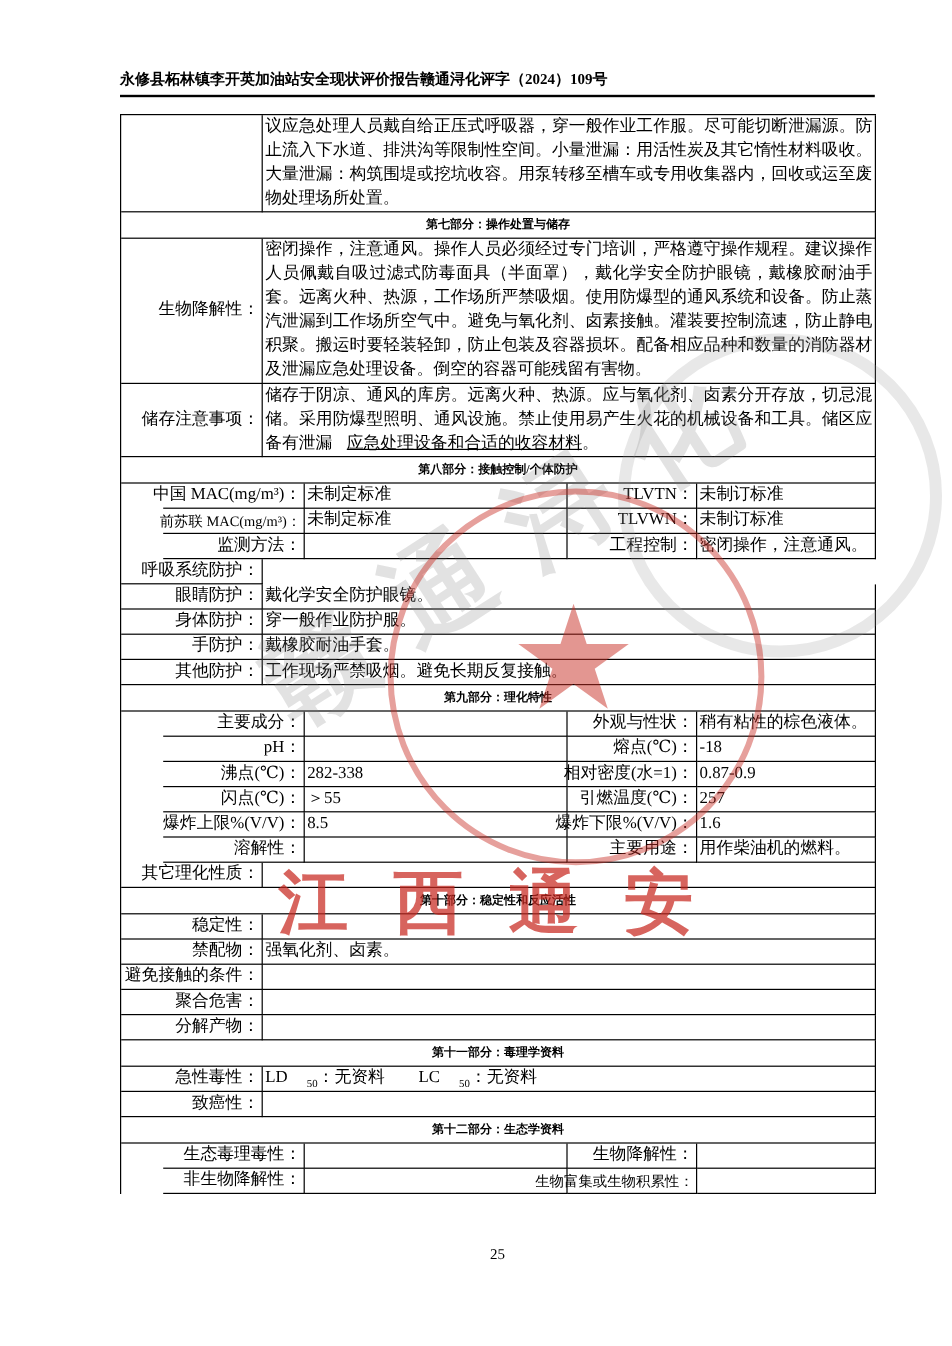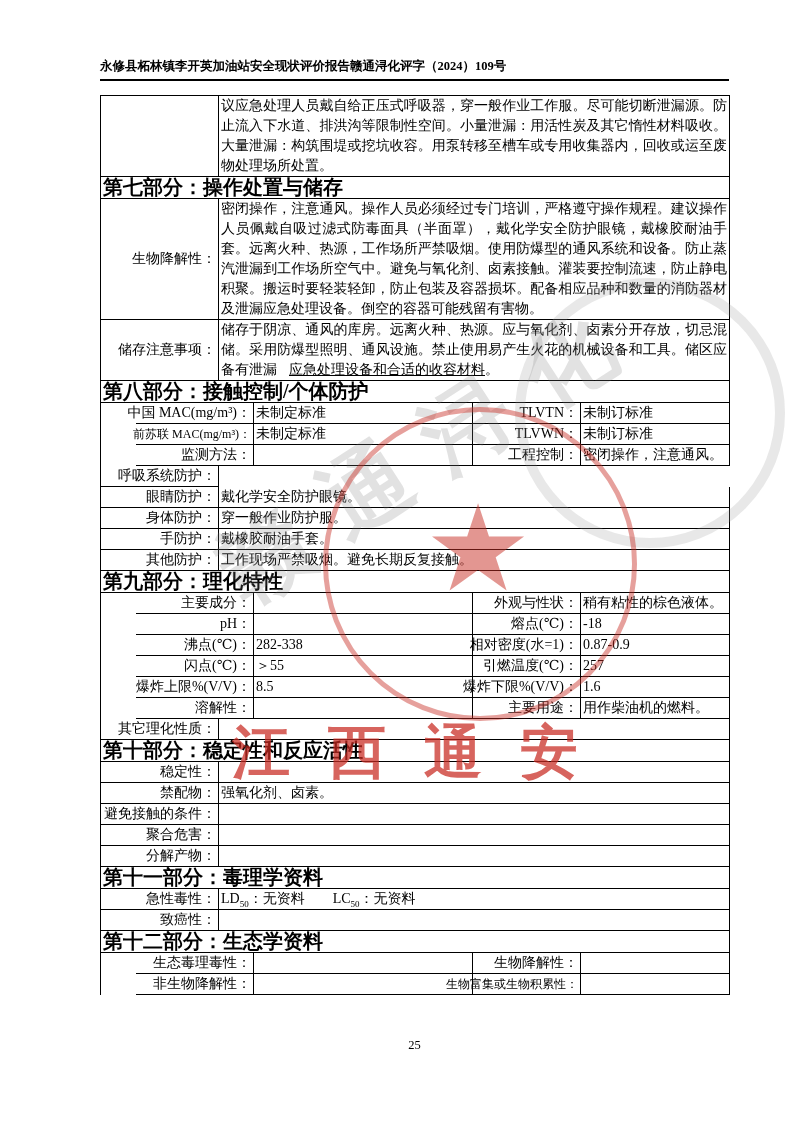--- a/index.html
+++ b/index.html
@@ -14,24 +14,24 @@
        border-top:1px solid #000;border-left:1px solid #000;
        font-size:14px;line-height:20px;}
   .trow{display:grid;}
   .trow.lt{grid-template-columns:118px 1fr;}
   .trow.four{grid-template-columns:118px 219px 108px 1fr;padding-left:35px;}
   .trow.section{grid-template-columns:1fr;}
   .cell{box-sizing:border-box;border-right:1px solid #000;border-bottom:1px solid #000;
         min-height:20px;padding:0 2px;overflow:visible;}
   .lcell{display:flex;align-items:center;justify-content:flex-end;text-align:right;white-space:nowrap;}
   .vcell{text-align:justify;}
-  .scell{font-weight:bold;font-size:20px;line-height:21px;min-height:21px;}
+  .scell{text-align:center;font-weight:bold;font-size:10px;line-height:21px;min-height:21px;}
   .small{font-size:12px;}
   .ul{text-decoration:underline;margin-left:12px;}
-  sub{font-size:9px;line-height:0;}
+  sub{font-size:9px;line-height:0;margin-left:16px;}
   
   .ftr{position:absolute;left:100px;top:1038px;width:629px;text-align:center;font-size:12.5px;}
   
   .wm{position:absolute;pointer-events:none;}
   .wm-gray-ring{left:515px;top:278px;width:250px;height:250px;border:10px solid rgba(150,150,150,0.22);
                 border-radius:50%;}
   .wm-diag{left:130px;top:390px;width:600px;transform:rotate(-33deg);transform-origin:50% 50%;
            font-size:88px;font-weight:bold;letter-spacing:32px;color:rgba(125,125,125,0.22);
            text-align:center;white-space:nowrap;}
   .wm-red-ring{left:323px;top:407px;width:304px;height:304px;border:5px solid rgba(200,45,35,0.45);

